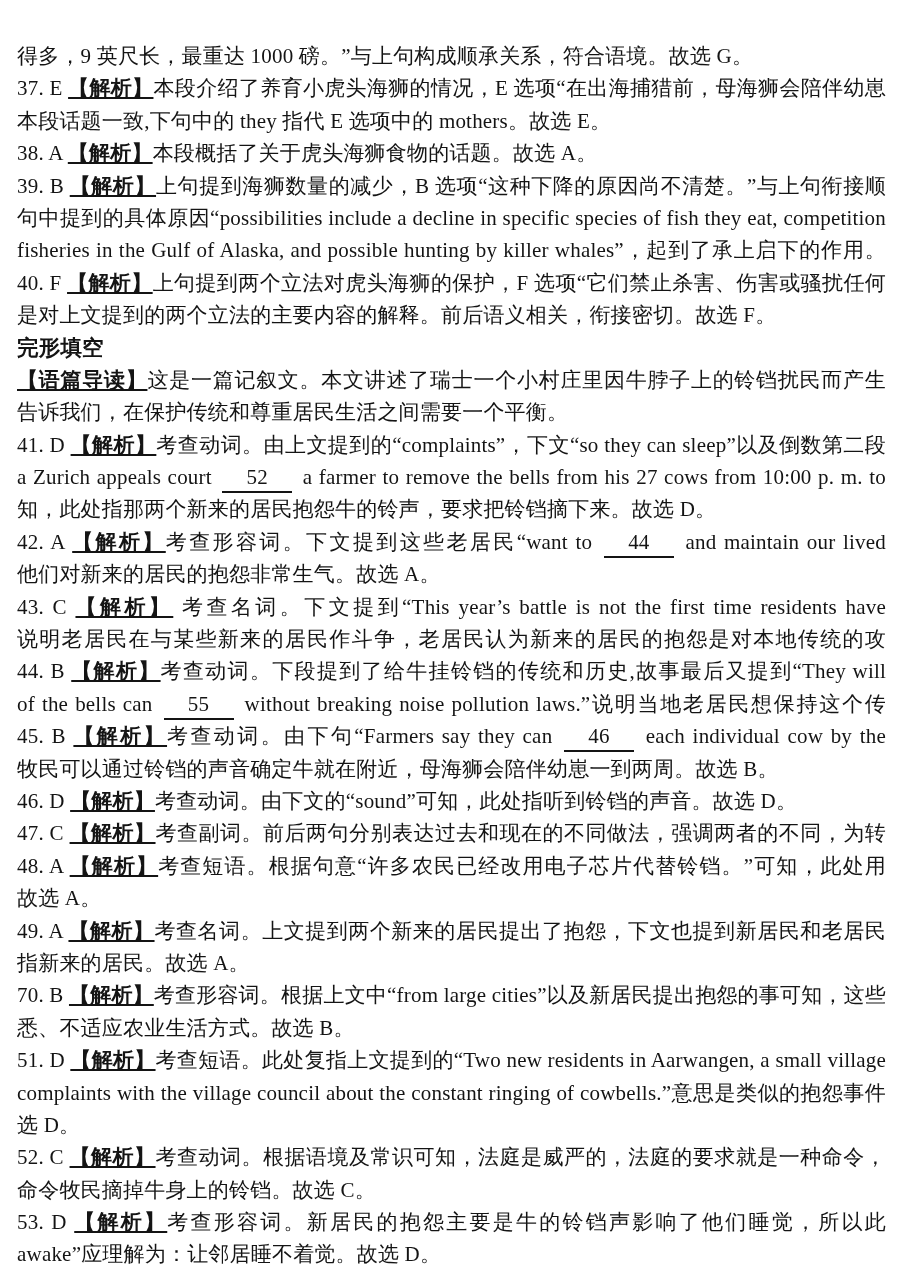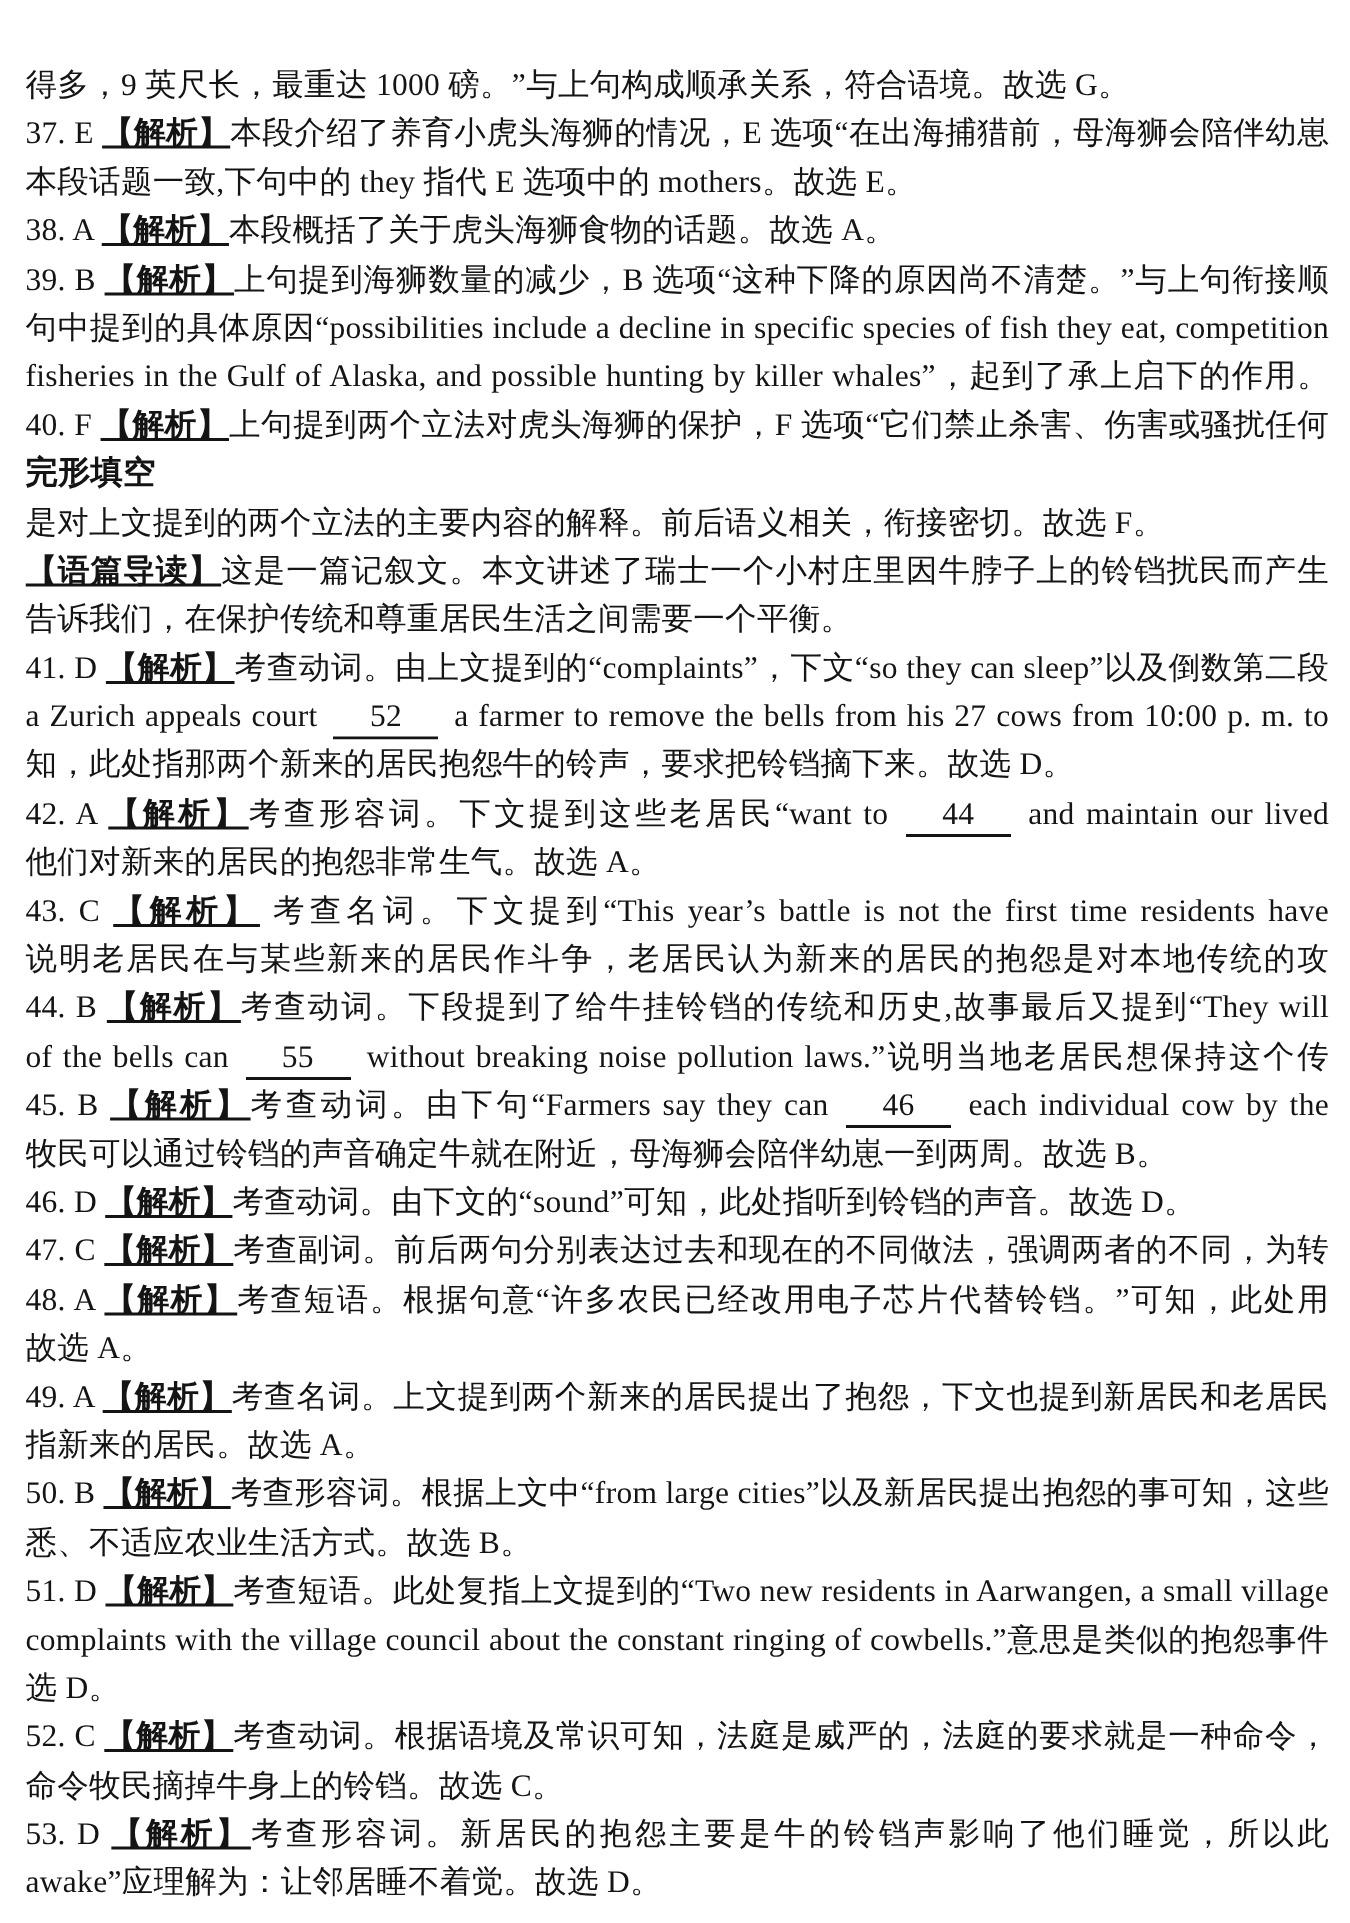--- a/index.html
+++ b/index.html
@@ -66,42 +66,42 @@
 <div class="page">
   <div class="doc-body" id="doc-body">
       <div class="line last"><span class="seg-t">得多，9 英尺长，最重达 1000 磅。”与上句构成顺承关系，符合语境。故选 G。</span></div>
       <div class="line"><span class="seg-t">37. E </span><span class="seg-b">【解析】</span><span class="seg-t">本段介绍了养育小虎头海狮的情况，E 选项“在出海捕猎前，母海狮会陪伴幼崽一到两周。”与</span></div>
       <div class="line last"><span class="seg-t">本段话题一致,下句中的 they 指代 E 选项中的 mothers。故选 E。</span></div>
       <div class="line last"><span class="seg-t">38. A </span><span class="seg-b">【解析】</span><span class="seg-t">本段概括了关于虎头海狮食物的话题。故选 A。</span></div>
       <div class="line"><span class="seg-t">39. B </span><span class="seg-b">【解析】</span><span class="seg-t">上句提到海狮数量的减少，B 选项“这种下降的原因尚不清楚。”与上句衔接顺畅，并引出下</span></div>
       <div class="line"><span class="seg-t">句中提到的具体原因“possibilities include a decline in specific species of fish they eat, competition with commercial</span></div>
       <div class="line last"><span class="seg-t">fisheries in the Gulf of Alaska, and possible hunting by killer whales”，起到了承上启下的作用。故选 B。</span></div>
       <div class="line"><span class="seg-t">40. F </span><span class="seg-b">【解析】</span><span class="seg-t">上句提到两个立法对虎头海狮的保护，F 选项“它们禁止杀害、伤害或骚扰任何海洋哺乳动物。”</span></div>
+      <div class="line last"><span class="seg-t">是对上文提到的两个立法的主要内容的解释。前后语义相关，衔接密切。故选 F。</span></div>
       <div class="line last heading"><span class="seg-t">完形填空</span></div>
-      <div class="line last"><span class="seg-t">是对上文提到的两个立法的主要内容的解释。前后语义相关，衔接密切。故选 F。</span></div>
       <div class="line"><span class="seg-b">【语篇导读】</span><span class="seg-t">这是一篇记叙文。本文讲述了瑞士一个小村庄里因牛脖子上的铃铛扰民而产生的矛盾。这个故事</span></div>
       <div class="line last"><span class="seg-t">告诉我们，在保护传统和尊重居民生活之间需要一个平衡。</span></div>
       <div class="line"><span class="seg-t">41. D </span><span class="seg-b">【解析】</span><span class="seg-t">考查动词。由上文提到的“complaints”，下文“so they can sleep”以及倒数第二段中“In 2015,</span></div>
       <div class="line"><span class="seg-t">a Zurich appeals court </span><span class="blank">52</span><span class="seg-t"> a farmer to remove the bells from his 27 cows from 10:00 p. m. to 7:00 a. m.”等可</span></div>
       <div class="line last"><span class="seg-t">知，此处指那两个新来的居民抱怨牛的铃声，要求把铃铛摘下来。故选 D。</span></div>
       <div class="line"><span class="seg-t">42. A </span><span class="seg-b">【解析】</span><span class="seg-t">考查形容词。下文提到这些老居民“want to </span><span class="blank">44</span><span class="seg-t"> and maintain our lived traditions”，所以</span></div>
       <div class="line last"><span class="seg-t">他们对新来的居民的抱怨非常生气。故选 A。</span></div>
       <div class="line"><span class="seg-t">43. C </span><span class="seg-b">【解析】</span><span class="seg-t"> 考查名词。下文提到“This year’s battle is not the first time residents have </span></div>
       <div class="line last"><span class="seg-t">说明老居民在与某些新来的居民作斗争，老居民认为新来的居民的抱怨是对本地传统的攻击。故选 C。</span></div>
       <div class="line"><span class="seg-t">44. B </span><span class="seg-b">【解析】</span><span class="seg-t">考查动词。下段提到了给牛挂铃铛的传统和历史,故事最后又提到“They will decide how the sound</span></div>
       <div class="line last"><span class="seg-t">of the bells can </span><span class="blank">55</span><span class="seg-t"> without breaking noise pollution laws.”说明当地老居民想保持这个传统。故选 B。</span></div>
       <div class="line"><span class="seg-t">45. B </span><span class="seg-b">【解析】</span><span class="seg-t">考查动词。由下句“Farmers say they can </span><span class="blank">46</span><span class="seg-t"> each individual cow by the sound of its own bell.”</span></div>
       <div class="line last"><span class="seg-t">牧民可以通过铃铛的声音确定牛就在附近，母海狮会陪伴幼崽一到两周。故选 B。</span></div>
       <div class="line last"><span class="seg-t">46. D </span><span class="seg-b">【解析】</span><span class="seg-t">考查动词。由下文的“sound”可知，此处指听到铃铛的声音。故选 D。</span></div>
       <div class="line last"><span class="seg-t">47. C </span><span class="seg-b">【解析】</span><span class="seg-t">考查副词。前后两句分别表达过去和现在的不同做法，强调两者的不同，为转折关系。故选 C。</span></div>
       <div class="line"><span class="seg-t">48. A </span><span class="seg-b">【解析】</span><span class="seg-t">考查短语。根据句意“许多农民已经改用电子芯片代替铃铛。”可知，此处用 instead of（代替）。</span></div>
       <div class="line last"><span class="seg-t">故选 A。</span></div>
       <div class="line"><span class="seg-t">49. A </span><span class="seg-b">【解析】</span><span class="seg-t">考查名词。上文提到两个新来的居民提出了抱怨，下文也提到新居民和老居民的矛盾。此处复</span></div>
       <div class="line last"><span class="seg-t">指新来的居民。故选 A。</span></div>
-      <div class="line"><span class="seg-t">50. B </span><span class="seg-b">【解析】</span><span class="seg-t">考查形容词。根据上文中“from large cities”以及新居民提出抱怨的事可知，这些新居民不熟</span></div>
+      <div class="line"><span class="seg-t">70. B </span><span class="seg-b">【解析】</span><span class="seg-t">考查形容词。根据上文中“from large cities”以及新居民提出抱怨的事可知，这些新居民不熟</span></div>
       <div class="line last"><span class="seg-t">悉、不适应农业生活方式。故选 B。</span></div>
       <div class="line"><span class="seg-t">51. D </span><span class="seg-b">【解析】</span><span class="seg-t">考查短语。此处复指上文提到的“Two new residents in Aarwangen, a small village in Swiss, filed</span></div>
       <div class="line"><span class="seg-t">complaints with the village council about the constant ringing of cowbells.”意思是类似的抱怨事件早就发生过。故</span></div>
       <div class="line last"><span class="seg-t">选 D。</span></div>
       <div class="line"><span class="seg-t">52. C </span><span class="seg-b">【解析】</span><span class="seg-t">考查动词。根据语境及常识可知，法庭是威严的，法庭的要求就是一种命令，此处意为：法庭</span></div>
       <div class="line last"><span class="seg-t">命令牧民摘掉牛身上的铃铛。故选 C。</span></div>
       <div class="line"><span class="seg-t">53. D </span><span class="seg-b">【解析】</span><span class="seg-t">考查形容词。新居民的抱怨主要是牛的铃铛声影响了他们睡觉，所以此处“keeping the neighbors</span></div>
       <div class="line last"><span class="seg-t">awake”应理解为：让邻居睡不着觉。故选 D。</span></div>
     </div>
 </div>

